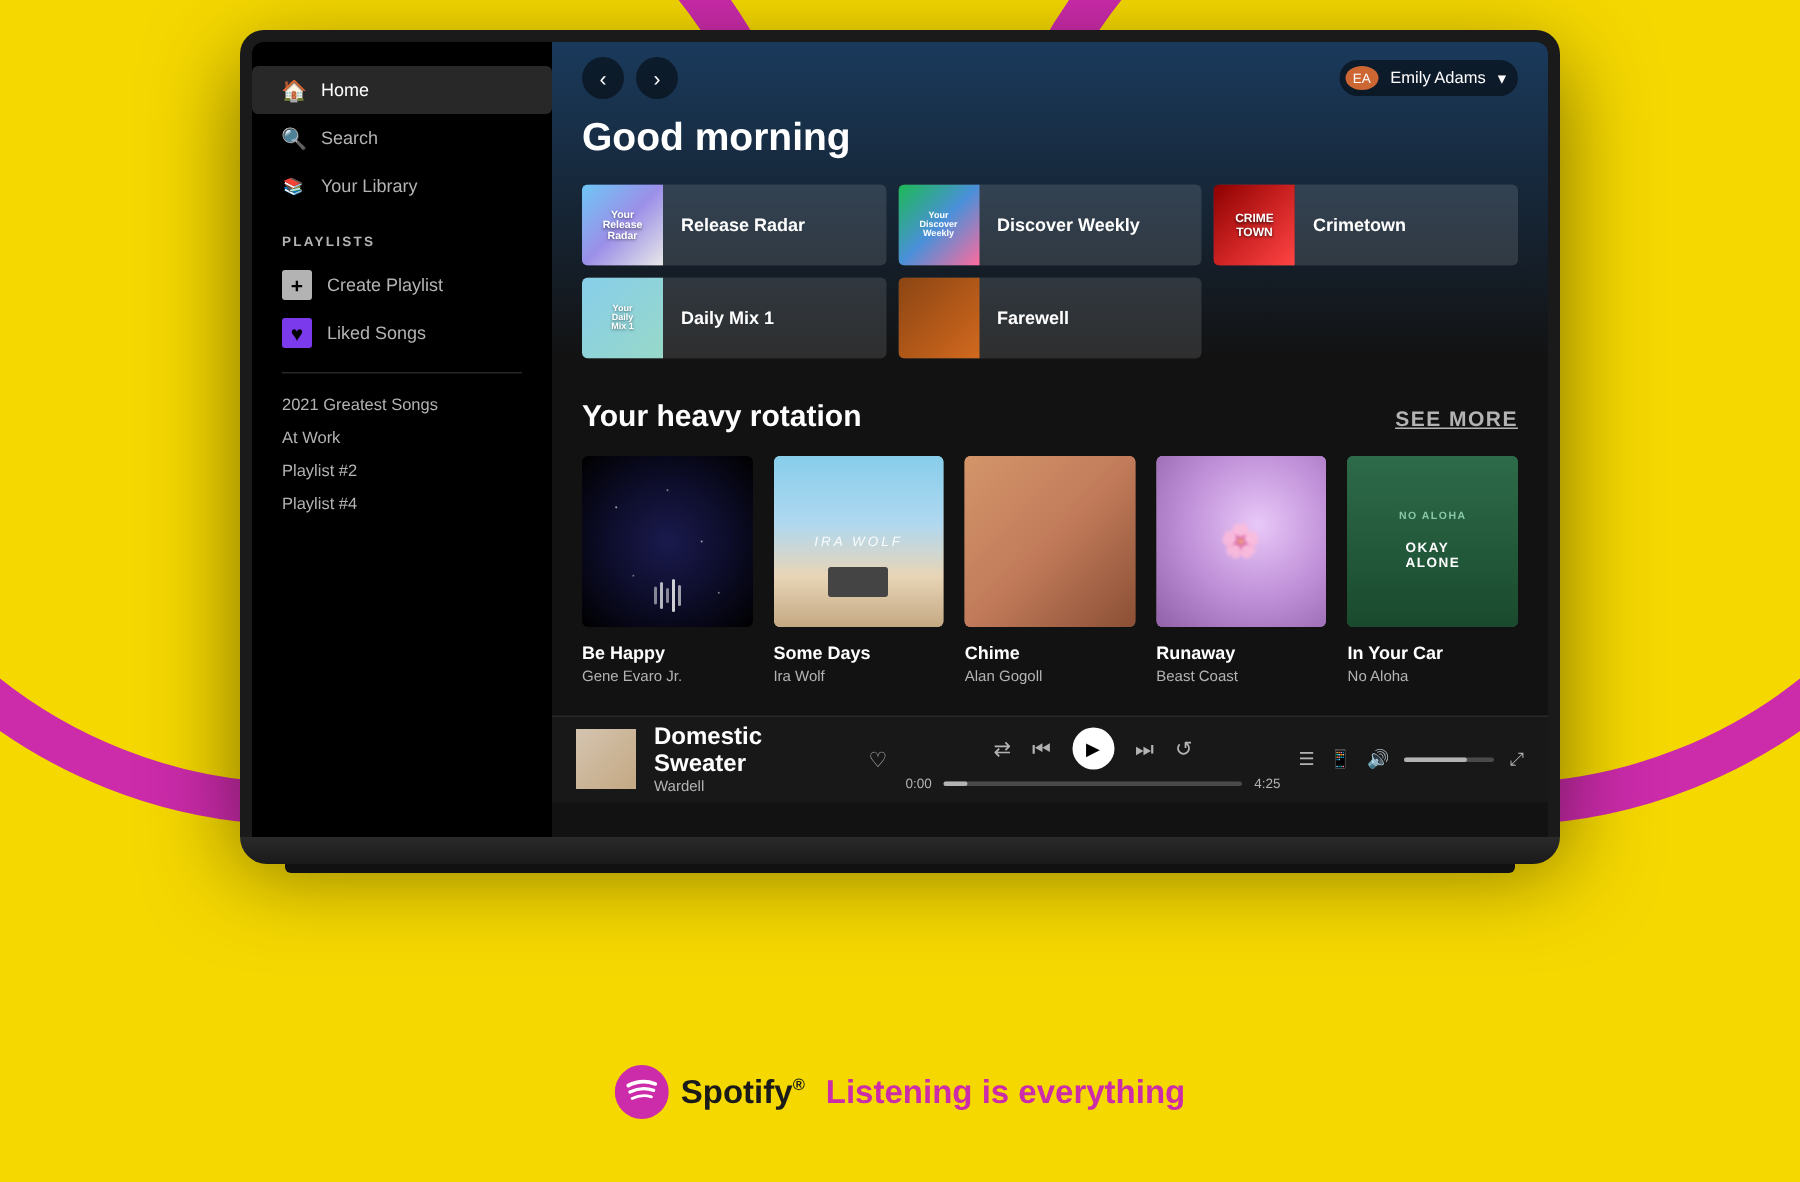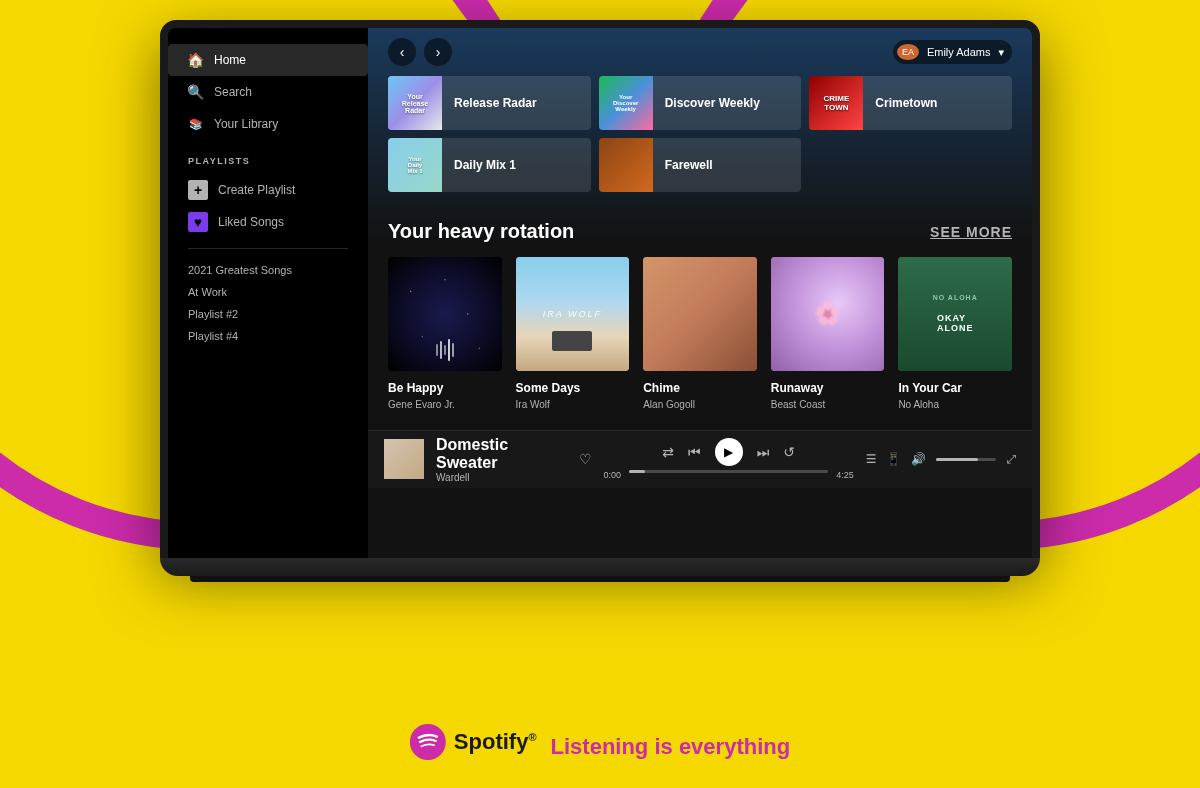--- a/index.html
+++ b/index.html
@@ -373,20 +373,21 @@
       border-radius: 50%;
       background: #fff;
       color: #000;
       display: flex;
       align-items: center;
       justify-content: center;
       font-size: 12px;
     }
     .progress-bar-wrapper {
       display: flex;
+      align-items: center;
       gap: 8px;
       width: 100%;
     }
     .progress-time {
       color: #b3b3b3;
       font-size: 9px;
     }
     .progress-bar {
       flex: 1;
       height: 3px;
@@ -421,25 +422,25 @@
     .volume-fill {
       height: 100%;
       background: #b3b3b3;
       border-radius: 2px;
       width: 70%;
     }
 
     
     .branding {
       position: absolute;
-      bottom: 28px;
+      bottom: 42px;
       left: 50%;
       transform: translateX(-50%);
       display: flex;
-      align-items: flex-end;
+      align-items: center;
       gap: 14px;
       white-space: nowrap;
     }
     .spotify-logo {
       display: flex;
       align-items: center;
       gap: 8px;
     }
     .spotify-icon {
       width: 36px;
@@ -552,20 +553,21 @@
               <button class="nav-btn">›</button>
             </div>
             <button class="user-btn">
               <div class="user-avatar">EA</div>
               <span>Emily Adams</span>
               <span>▾</span>
             </button>
           </div>
 
           <div class="content">
+            <div class="greeting">Good morning</div>
 
             <div class="quick-grid">
 
               <div class="quick-item">
                 <div class="quick-thumb art-release-radar" style="position:relative;overflow:hidden;">
                   <div style="position:absolute;inset:0;background:linear-gradient(135deg,#6ec6f5,#9b8fe8,#e8e8e8);display:flex;align-items:center;justify-content:center;">
                     <div style="font-size:7px;color:white;text-align:center;font-weight:700;text-shadow:0 1px 2px rgba(0,0,0,0.5);">Your<br>Release<br>Radar</div>
                   </div>
                 </div>
                 <span class="quick-label">Release Radar</span>

